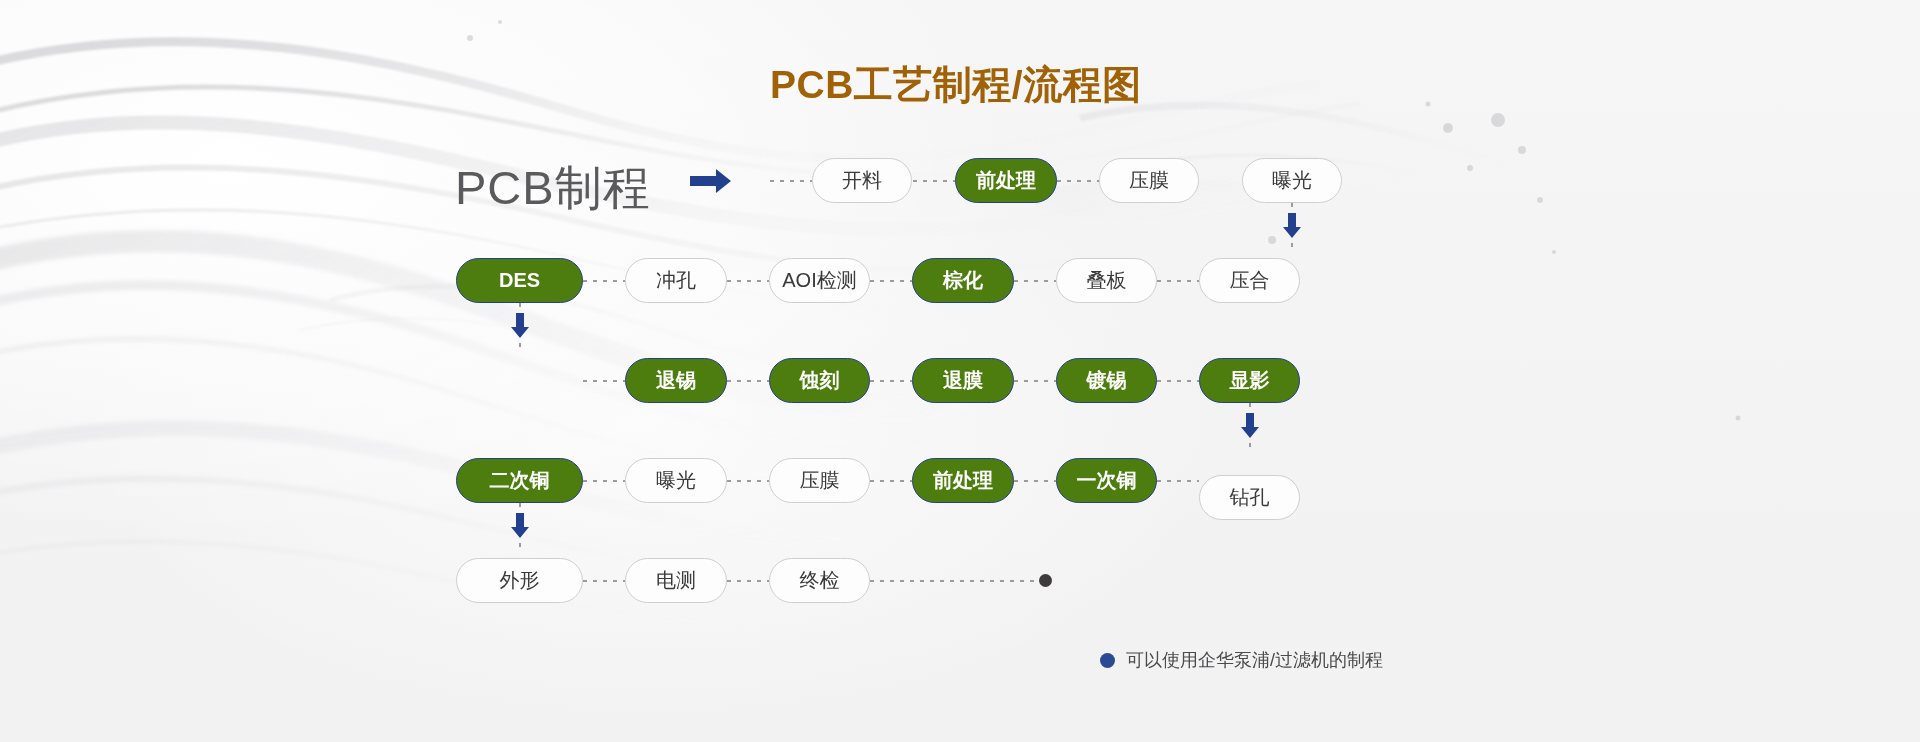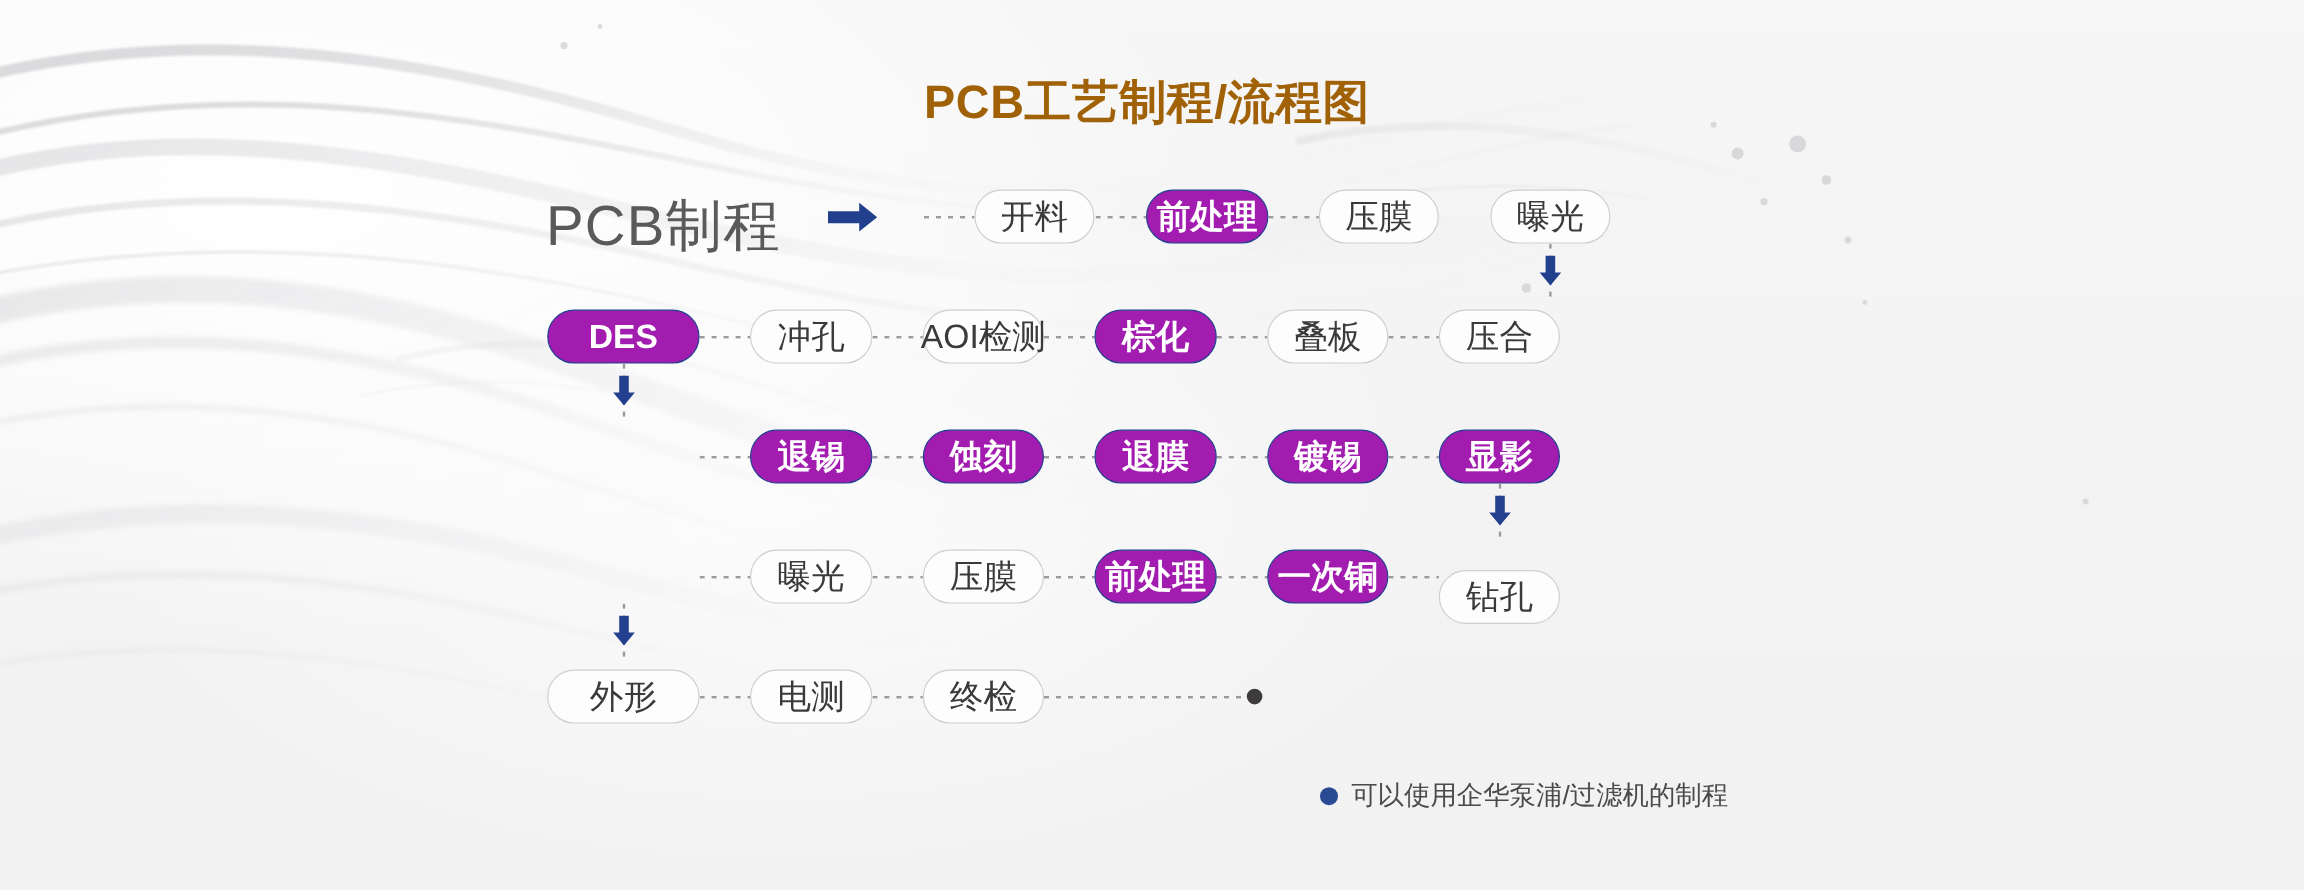--- a/index.html
+++ b/index.html
@@ -71,32 +71,32 @@
   }
 
   
   .node {
     position: absolute;
     height: 45px;
     display: flex;
     align-items: center;
     justify-content: center;
     border-radius: 23px;
-    font-size: 28px;
+    font-size: 20px;
     white-space: nowrap;
     user-select: none;
     text-align: right;
   }
   .node.white {
     background: #fdfdfd;
     border: 1px solid #cfcfd2;
     color: #3a3a3c;
   }
   .node.blue {
-    background: #a21caf;
+    background: #4d7c0f;
     border: 1px solid #23408e;
     color: #ffffff;
     font-weight: bold;
   }
 
   
   .hconn {
     position: absolute;
     height: 2px;
     background-image: linear-gradient(to right, #9b9b9f 0 4px, rgba(0,0,0,0) 4px 10px);
@@ -135,21 +135,21 @@
     align-items: center;
     gap: 11px;
   }
   #legend-dot {
     width: 15px; height: 15px;
     border-radius: 50%;
     background: #2a4a93;
     flex: none;
   }
   #legend-text {
-    font-size: 22px;
+    font-size: 18px;
     color: #4a4a4c;
     white-space: nowrap;
   }
 </style>
 </head>
 <body>
 
 <div id="bg-watermark">
   <div id="bg-base"></div>
   <svg width="1920" height="742" viewBox="0 0 1920 742" style="position:absolute;left:0;top:0;">
@@ -280,20 +280,21 @@
   <svg class="varrow" style="left:1240px; top:413px;" viewBox="0 0 20 26">
     <path d="M6,0 L14,0 L14,14 L19,14 L10,25 L1,14 L6,14 Z" fill="#23408e"></path>
   </svg>
 
   <div class="hconn" style="left:583px;  top:480px; width:42px;"></div>
   <div class="hconn" style="left:727px;  top:480px; width:42px;"></div>
   <div class="hconn" style="left:870px;  top:480px; width:42px;"></div>
   <div class="hconn" style="left:1014px; top:480px; width:42px;"></div>
   <div class="hconn" style="left:1157px; top:480px; width:42px;"></div>
 
+  <div class="node blue" style="left:456px;  top:458px; width:127px;">二次铜</div>
   <div class="node white" style="left:625px;  top:458px; width:102px;">曝光</div>
   <div class="node white" style="left:769px;  top:458px; width:101px;">压膜</div>
   <div class="node blue" style="left:912px;  top:458px; width:102px;">前处理</div>
   <div class="node blue" style="left:1056px; top:458px; width:101px;">一次铜</div>
   <div class="node white" style="left:1199px; top:458px; width:101px;margin-top:17px;">钻孔</div>
 
   <div class="vconn" style="left:519px; top:503px; height:46px;"></div>
   <svg class="varrow" style="left:510px; top:513px;" viewBox="0 0 20 26">
     <path d="M6,0 L14,0 L14,14 L19,14 L10,25 L1,14 L6,14 Z" fill="#23408e"></path>
   </svg>

